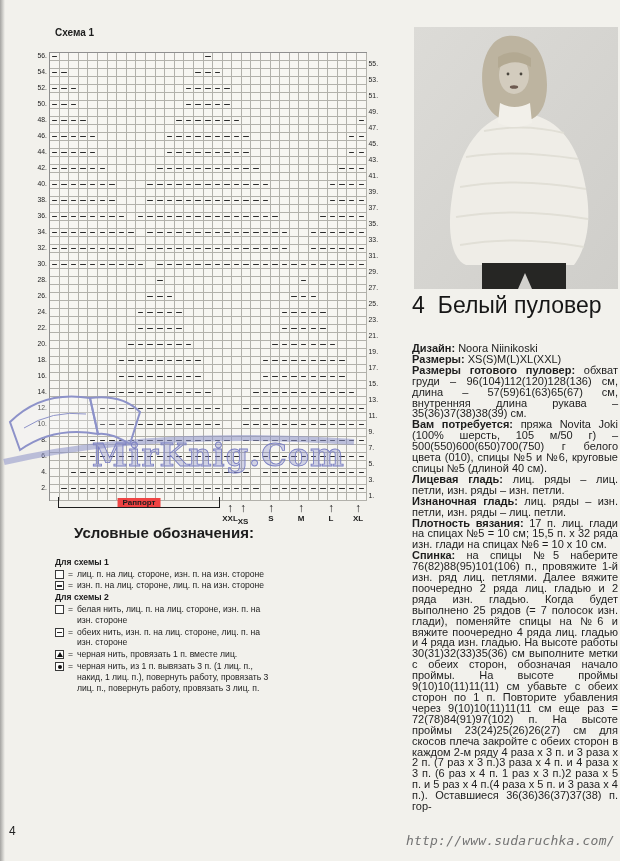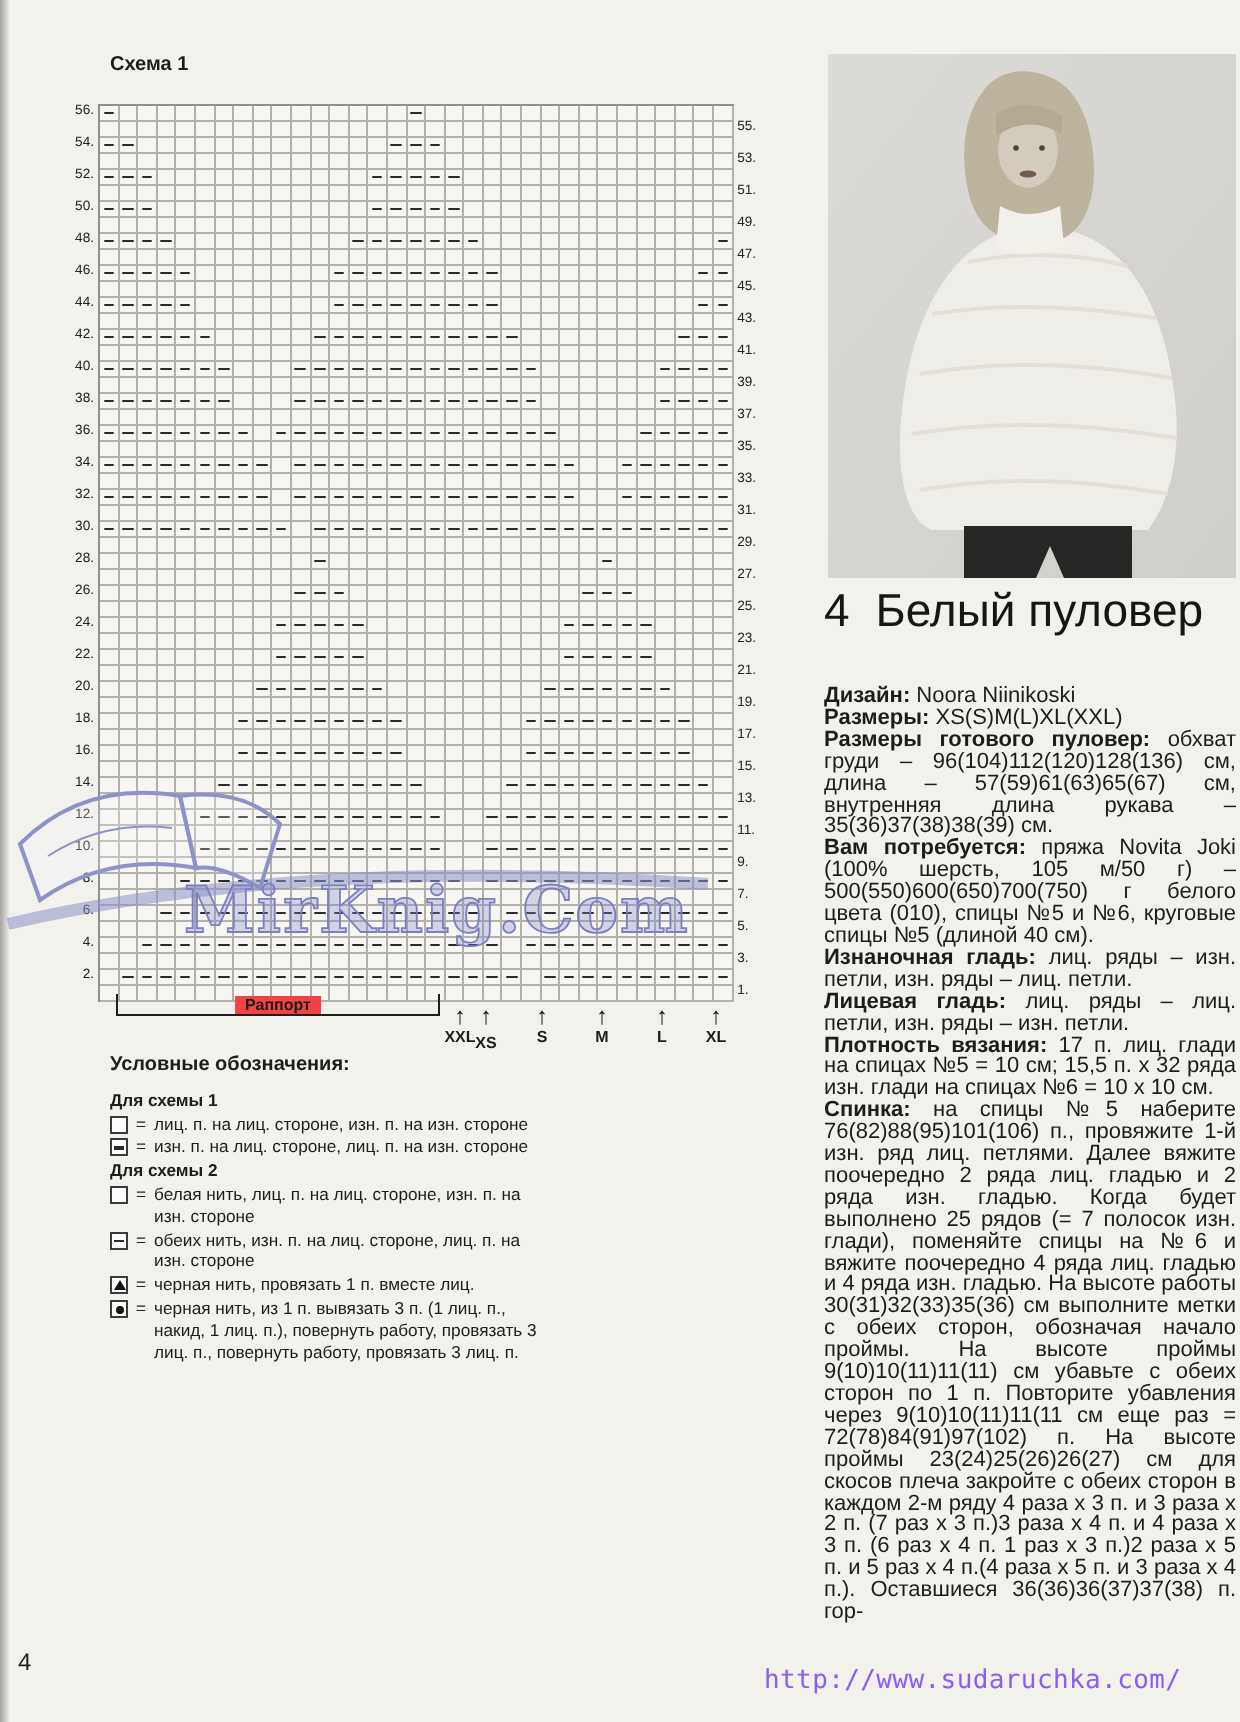--- a/index.html
+++ b/index.html
@@ -25,21 +25,21 @@
   .chart-footer{position:absolute;left:32px;top:500px;width:356px;height:52px;}
   .bracket{position:absolute;left:26px;top:-3px;width:160px;height:10px;
     border-left:1.6px solid #1e1e1e;border-right:1.6px solid #1e1e1e;border-bottom:1.6px solid #1e1e1e;}
   .bracket-label{position:absolute;left:50%;transform:translateX(-50%);top:1px;
     background:#ef4444;padding:0 5px;font-size:8px;font-weight:bold;white-space:nowrap;}
   .marker{position:absolute;top:2px;width:22px;text-align:center;}
   .marker .arrow{font-size:12px;font-weight:bold;line-height:12px;color:#161616;}
   .marker .mlabel{font-size:8px;font-weight:bold;line-height:9px;}
   
   .legend{position:absolute;left:55px;top:528px;width:218px;font-size:8.6px;line-height:10.8px;}
-  .legend h3{font-size:10px;margin:0 0 6px 0;}
+  .legend h3{font-size:15px;margin:0 0 18px 0;text-align:center;}
   .group-title{font-weight:bold;margin-top:1px;}
   .litem{display:flex;gap:4px;margin:1px 0;}
   .sym{flex:0 0 9px;width:9px;height:9px;box-sizing:border-box;border:1px solid #3a3a3a;
     background:#fdfdfb;margin-top:1px;}
   .sym-dash::after{content:"";display:block;width:5px;height:1.6px;background:#2c2c2c;margin:3px auto 0;}
   .sym-triangle::after{content:"";display:block;width:0;height:0;margin:1.2px auto 0;
     border-left:3px solid transparent;border-right:3px solid transparent;border-bottom:5px solid #111;}
   .sym-dot::after{content:"";display:block;width:4px;height:4px;border-radius:50%;background:#111;margin:1.6px auto 0;}
   .eq{flex:0 0 auto;}
   .litem .txt{flex:1;}
@@ -48,22 +48,22 @@
   .wm-text{font-family:"DejaVu Serif",serif;font-weight:bold;font-size:32px;letter-spacing:1px;
     fill:rgba(130,135,200,0.32);stroke:#7a7fc2;stroke-width:.9px;}
   
   .photo{position:absolute;left:414px;top:27px;width:204px;height:262px;background:#d6d5d1;overflow:hidden;}
   .article-head{position:absolute;left:412px;top:292px;display:flex;gap:13px;align-items:baseline;
     font-size:23px;color:#161616;}
   .copy{position:absolute;left:412px;top:331px;width:206px;font-size:11px;line-height:10.9px;
     text-align:justify;margin-top:12px;}
   .copy p{margin:0;}
   .copy b{font-weight:bold;}
-  .footer-url{position:absolute;left:382px;top:833px;width:214px;
-    font-family:"DejaVu Sans Mono",monospace;font-size:13px;letter-spacing:.2px;color:#8b5cf6;white-space:nowrap;}
+  .footer-url{position:absolute;left:406px;top:833px;width:214px;
+    font-family:"DejaVu Sans Mono",monospace;font-size:13px;letter-spacing:.2px;color:#737373;white-space:nowrap;font-style:italic;}
   .page-num{position:absolute;left:9px;top:824px;font-size:12px;color:#222;}
 </style>
 </head>
 <body>
 
 <div class="gutter"></div>
 
 <div class="chart-title">Схема 1</div>
 
 <div class="chart-wrap">
@@ -3197,20 +3197,20 @@
 <div class="article-head">
   <span>4</span>
   <span>Белый пуловер</span>
 </div>
 
 <div class="copy">
     <p class="para"><b>Дизайн:</b> Noora Niinikoski</p>
     <p class="para"><b>Размеры:</b> XS(S)M(L)XL(XXL)</p>
     <p class="para"><b>Размеры готового пуловер:</b> обхват груди – 96(104)112(120)128(136) см, длина – 57(59)61(63)65(67) см, внутренняя длина рукава – 35(36)37(38)38(39) см.</p>
     <p class="para"><b>Вам потребуется:</b> пряжа Novita Joki (100% шерсть, 105 м/50 г) – 500(550)600(650)700(750) г белого цвета (010), спицы №5 и №6, круговые спицы №5 (длиной 40 см).</p>
+    <p class="para"><b>Лицевая гладь:</b> лиц. ряды – лиц. петли, изн. ряды – изн. петли.</p>
     <p class="para"><b>Изнаночная гладь:</b> лиц. ряды – изн. петли, изн. ряды – лиц. петли.</p>
-    <p class="para"><b>Лицевая гладь:</b> лиц. ряды – лиц. петли, изн. ряды – изн. петли.</p>
     <p class="para"><b>Плотность вязания:</b> 17 п. лиц. глади на спицах №5 = 10 см; 15,5 п. x 32 ряда изн. глади на спицах №6 = 10 x 10 см.</p>
     <p class="para"><b>Спинка:</b> на спицы №5 наберите 76(82)88(95)101(106) п., провяжите 1-й изн. ряд лиц. петлями. Далее вяжите поочередно 2 ряда лиц. гладью и 2 ряда изн. гладью. Когда будет выполнено 25 рядов (= 7 полосок изн. глади), поменяйте спицы на №6 и вяжите поочередно 4 ряда лиц. гладью и 4 ряда изн. гладью. На высоте работы 30(31)32(33)35(36) см выполните метки с обеих сторон, обозначая начало проймы. На высоте проймы 9(10)10(11)11(11) см убавьте с обеих сторон по 1 п. Повторите убавления через 9(10)10(11)11(11 см еще раз = 72(78)84(91)97(102) п. На высоте проймы 23(24)25(26)26(27) см для скосов плеча закройте с обеих сторон в каждом 2-м ряду 4 раза x 3 п. и 3 раза x 2 п. (7 раз x 3 п.)3 раза x 4 п. и 4 раза x 3 п. (6 раз x 4 п. 1 раз x 3 п.)2 раза x 5 п. и 5 раз x 4 п.(4 раза x 5 п. и 3 раза x 4 п.). Оставшиеся 36(36)36(37)37(38) п. гор-</p>
   </div>
 
 <div class="footer-url">http://www.sudaruchka.com/</div>
 <div class="page-num">4</div>
 
 </body></html>

